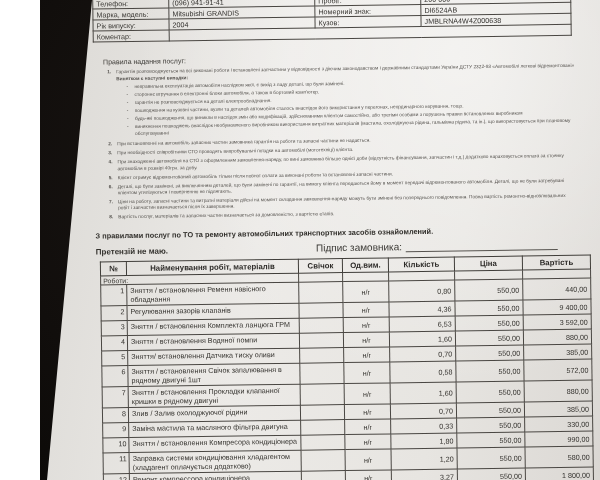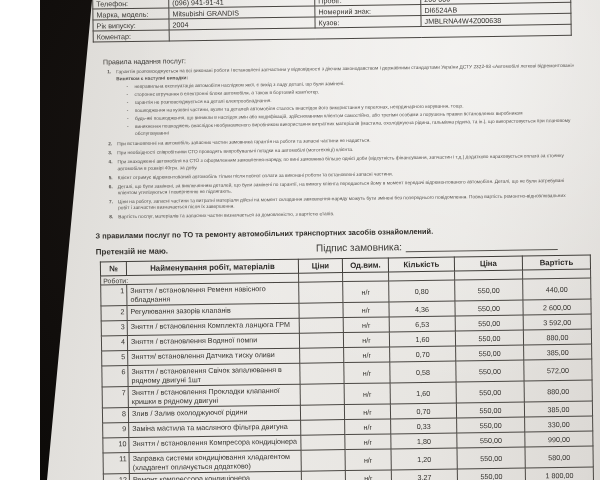--- a/index.html
+++ b/index.html
@@ -39,21 +39,21 @@
   .sign-line{display:inline-block;width:152px;border-bottom:1px solid #55524e;margin-left:4px;}
 
   
   .work-table{position:absolute;left:6px;top:261px;width:490px;border-collapse:collapse;table-layout:fixed;}
   .work-table th{border:1.4px solid #403e3a;font-size:7.8px;font-weight:bold;color:#2d2b28;
     padding:2px 1px;text-align:center;}
   .work-table td{border:1px solid #4a4743;font-size:7.2px;color:#34322e;padding:1px 3px;vertical-align:middle;}
   .work-table td.num{text-align:right;padding-right:2px;vertical-align:top;}
   .work-table td.name{text-align:left;vertical-align:top;line-height:1.25;}
   .work-table td.unit{text-align:center;border-radius:9px;}
-  .work-table td.val{text-align:center;}
+  .work-table td.val{text-align:right;}
   .work-table tr.section td{font-size:7px;color:#3a3834;height:8px;padding:0 2px;}
   .work-table tr.data td{height:12px;}
 </style>
 </head>
 <body>
 
 <div class="frame">
   <div class="paper">
     <div class="content">
 
@@ -170,21 +170,21 @@
             <col style="width:44px">
             <col style="width:46px">
             <col style="width:66px">
             <col style="width:68px">
             <col style="width:68px">
           </colgroup>
         <tbody>
             <tr>
           <th>№</th>
           <th>Найменування робіт, матеріалів</th>
-          <th>Ціни</th>
+          <th>Свічок</th>
           <th>Од.вим.</th>
           <th>Кількість</th>
           <th>Ціна</th>
           <th>Вартість</th>
         </tr>
         <tr class="section">
           <td colspan="2">Роботи:</td>
           <td></td>
               <td></td>
               <td></td>
@@ -200,21 +200,21 @@
           <td class="val">550,00</td>
           <td class="val">440,00</td>
         </tr>
         <tr class="data">
           <td class="num">2</td>
           <td class="name">Регулювання зазорів клапанів</td>
           <td></td>
           <td class="unit">н/г</td>
           <td class="val">4,36</td>
           <td class="val">550,00</td>
-          <td class="val">2 600,00</td>
+          <td class="val">9 400,00</td>
         </tr>
         <tr class="data">
           <td class="num">3</td>
           <td class="name">Зняття / встановлення Комплекта ланцюга ГРМ</td>
           <td></td>
           <td class="unit">н/г</td>
           <td class="val">6,53</td>
           <td class="val">550,00</td>
           <td class="val">3 592,00</td>
         </tr>

